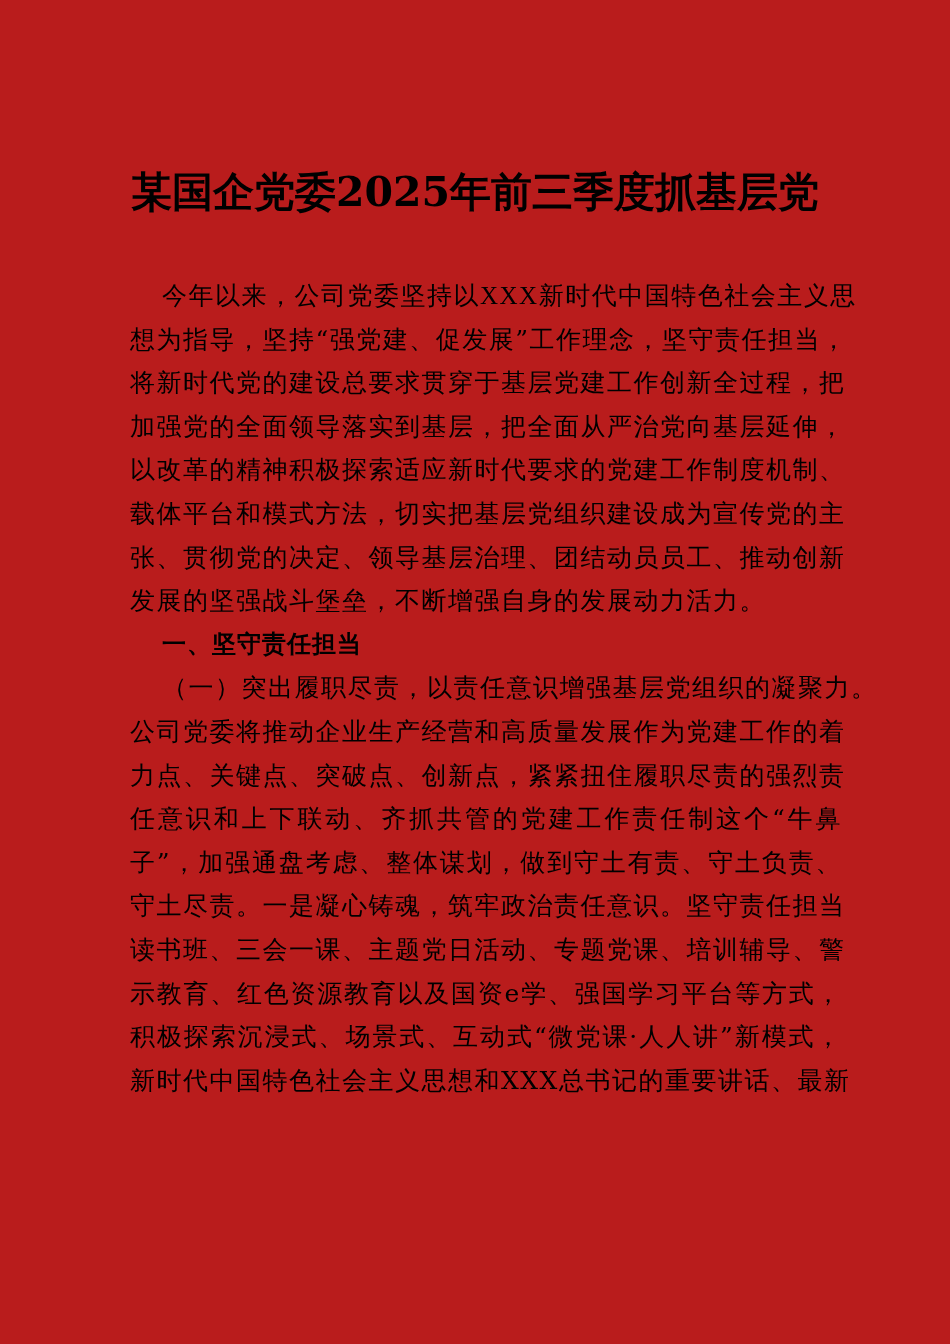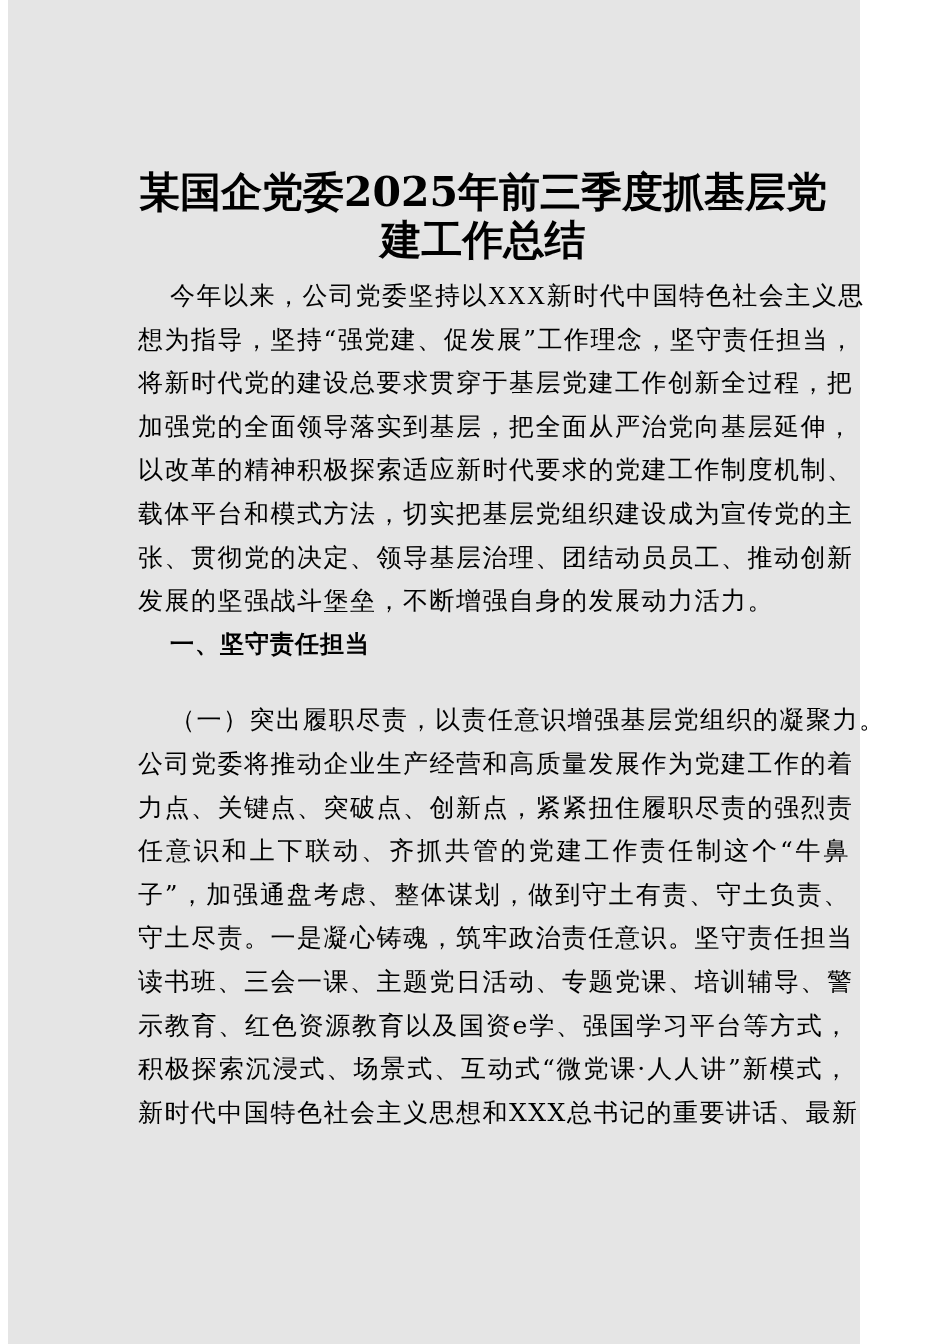--- a/index.html
+++ b/index.html
@@ -1,37 +1,36 @@
 <!DOCTYPE html>
 <html><head>
 <meta charset="utf-8">
 <style>
   html, body { margin: 0; padding: 0; background: #ffffff; }
   body { width: 950px; height: 1344px; position: relative; overflow: hidden;
          font-family: "DejaVu Serif", "Liberation Serif", serif; color: #000; }
-  .page { position: absolute; left: 8px; top: 0; width: 852px; height: 1344px; background: #e5e5e5; }
+  .page { position: absolute; left: 0; top: 0; width: 950px; height: 1344px; background: #b91c1c; }
   .title { position: absolute; left: 100px; width: 750px; top: 168px; text-align: center;
            font-family: "DejaVu Serif", "Liberation Serif", serif; font-weight: bold;
            font-size: 41px; line-height: 48px; letter-spacing: 0px; }
   .body { position: absolute; left: 130px; top: 274px; width: 712px; }
   .line { height: 43.6px; line-height: 43.6px; font-size: 25px; white-space: nowrap;
           text-align: justify; text-align-last: justify; letter-spacing: 1.5px; }
   .line.indent { padding-left: 32px; font-family: Liberation Serif, serif; }
   .line.last { text-align-last: left; }
   .line.heading { font-family: "DejaVu Sans", "Liberation Sans", sans-serif; font-weight: bold;
                   font-size: 24px; text-align-last: left; padding-left: 32px; letter-spacing: 1px; }
-  .line.sub { text-align-last: justify; padding-left: 32px; margin-top: 32px; }
+  .line.sub { text-align-last: justify; padding-left: 32px; }
 </style>
 </head>
 <body>
 
 <div class="page">
   <div class="title">
     <div>某国企党委2025年前三季度抓基层党</div>
-    <div>建工作总结</div>
   </div>
 
   <div class="body">
     <div class="line indent">今年以来，公司党委坚持以XXX新时代中国特色社会主义思</div>
     <div class="line">想为指导，坚持“强党建、促发展”工作理念，坚守责任担当，</div>
     <div class="line">将新时代党的建设总要求贯穿于基层党建工作创新全过程，把</div>
     <div class="line">加强党的全面领导落实到基层，把全面从严治党向基层延伸，</div>
     <div class="line">以改革的精神积极探索适应新时代要求的党建工作制度机制、</div>
     <div class="line">载体平台和模式方法，切实把基层党组织建设成为宣传党的主</div>
     <div class="line">张、贯彻党的决定、领导基层治理、团结动员员工、推动创新</div>

